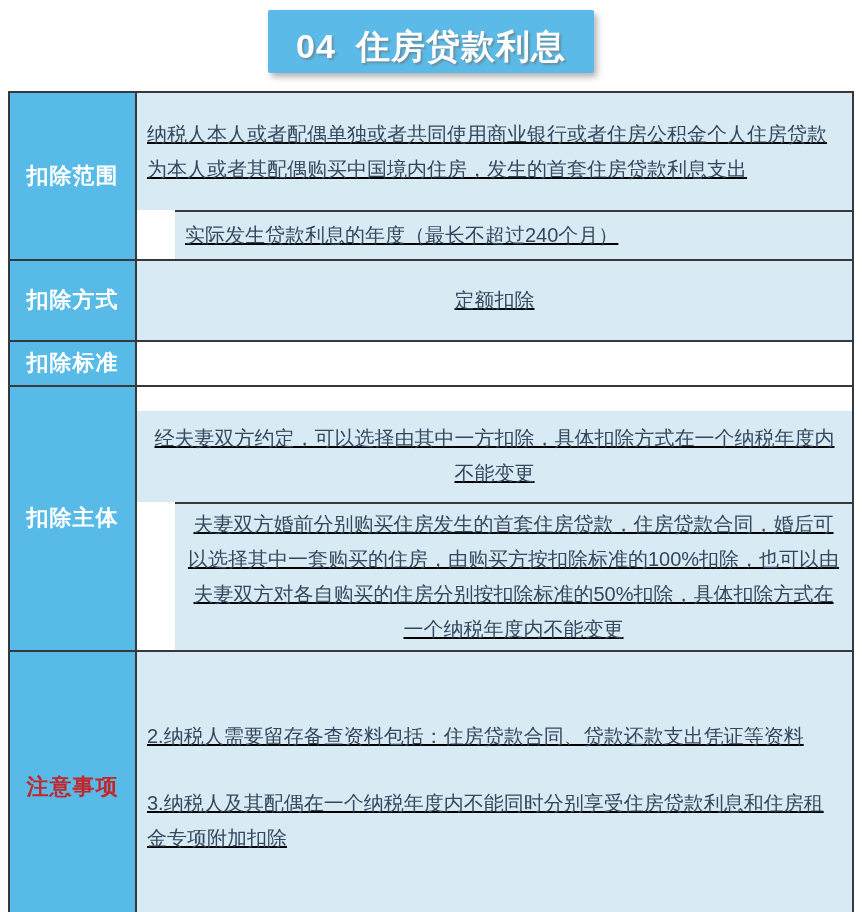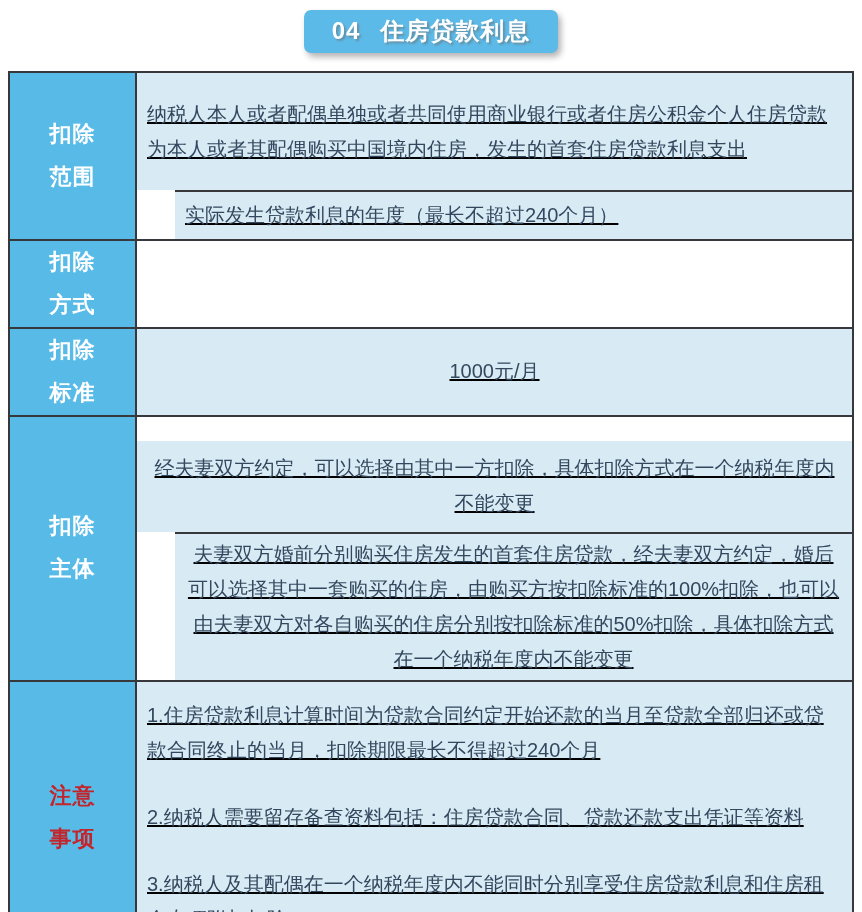--- a/index.html
+++ b/index.html
@@ -8,45 +8,45 @@
     height: 912px;
     font-family: "Liberation Sans", "DejaVu Sans", sans-serif;
     overflow: hidden;
   }
   .badge-wrap { padding-top: 10px; text-align: center; margin-bottom: 18px; }
   .badge {
     display: inline-block;
     background: var(--badge_bg, #5CBAE8);
     color: var(--badge_text, #ffffff);
     font-weight: bold;
-    font-size: 24px;
+    font-size: 34px;
     line-height: 1;
-    padding: 9px 28px 10px 28px;
-    border-radius: 7px;
+    padding: 19px 28px 10px 28px;
+    border-radius: 2px;
     box-shadow: 3px 4px 6px rgba(0,0,0,0.30);
     text-shadow: 2px 2px 2px rgba(110,110,110,0.55);
     letter-spacing: 1px;
   }
   .badge-num { margin-right: 20px; }
   .table {
     margin: 0 8px;
     border: 2px solid var(--border, #37383C);
   }
   .row { display: flex; border-top: 2px solid var(--border, #37383C); }
   .row:first-child { border-top: none; }
   .label-cell {
     flex: 0 0 127px;
     width: 127px;
     background: var(--label_bg, #58BBE7);
     color: var(--label_text, #ffffff);
     font-weight: bold;
     font-size: 22px;
     line-height: 1.95;
     display: flex;
-    flex-direction: column;
+    flex-direction: row;
     align-items: center;
     justify-content: center;
     border-right: 2px solid var(--border, #37383C);
     letter-spacing: 1px;
   }
   .label-cell.note-label { color: var(--note_red, #C2262C); }
   .content-col { flex: 1; display: flex; flex-direction: column; min-width: 0; text-decoration: underline; }
   .cell {
     background: var(--content_bg, #D8EBF5);
     color: var(--text, #33485E);
@@ -96,57 +96,56 @@
           <p>实际发生贷款利息的年度（最长不超过240个月）</p>
         </div>
       </div>
     </div>
 
     <div class="row">
       <div class="label-cell">
         <div>扣除</div>
         <div>方式</div>
       </div>
+      <div class="content-col">
+        <div class="cell center r1c0">
+          <p>定额扣除</p>
+        </div>
+      </div>
     </div>
 
     <div class="row">
       <div class="label-cell">
         <div>扣除</div>
         <div>标准</div>
-      </div>
-      <div class="content-col">
-        <div class="cell center r2c0">
-          <p>1000元/月</p>
-        </div>
       </div>
     </div>
 
     <div class="row">
       <div class="label-cell">
         <div>扣除</div>
         <div>主体</div>
       </div>
       <div class="content-col">
         <div class="cell center r3c0">
           <p>经夫妻双方约定，可以选择由其中一方扣除，具体扣除方式在一个纳税年度内不能变更</p>
         </div>
         <div class="cell center r3c1">
-          <p>夫妻双方婚前分别购买住房发生的首套住房贷款，经夫妻双方约定，婚后可以选择其中一套购买的住房，由购买方按扣除标准的100%扣除，也可以由夫妻双方对各自购买的住房分别按扣除标准的50%扣除，具体扣除方式在一个纳税年度内不能变更</p>
+          <p>夫妻双方婚前分别购买住房发生的首套住房贷款，住房贷款合同，婚后可以选择其中一套购买的住房，由购买方按扣除标准的100%扣除，也可以由夫妻双方对各自购买的住房分别按扣除标准的50%扣除，具体扣除方式在一个纳税年度内不能变更</p>
         </div>
       </div>
     </div>
 
     <div class="row">
       <div class="label-cell note-label">
         <div>注意</div>
         <div>事项</div>
       </div>
       <div class="content-col">
         <div class="cell left r4c0 notes">
-          <p>1.住房贷款利息计算时间为贷款合同约定开始还款的当月至贷款全部归还或贷款合同终止的当月，扣除期限最长不得超过240个月</p>
           <p>2.纳税人需要留存备查资料包括：住房贷款合同、贷款还款支出凭证等资料</p>
           <p>3.纳税人及其配偶在一个纳税年度内不能同时分别享受住房贷款利息和住房租金专项附加扣除</p>
         </div>
       </div>
     </div>
 
   </div>
 </div>
 
 </body></html>

